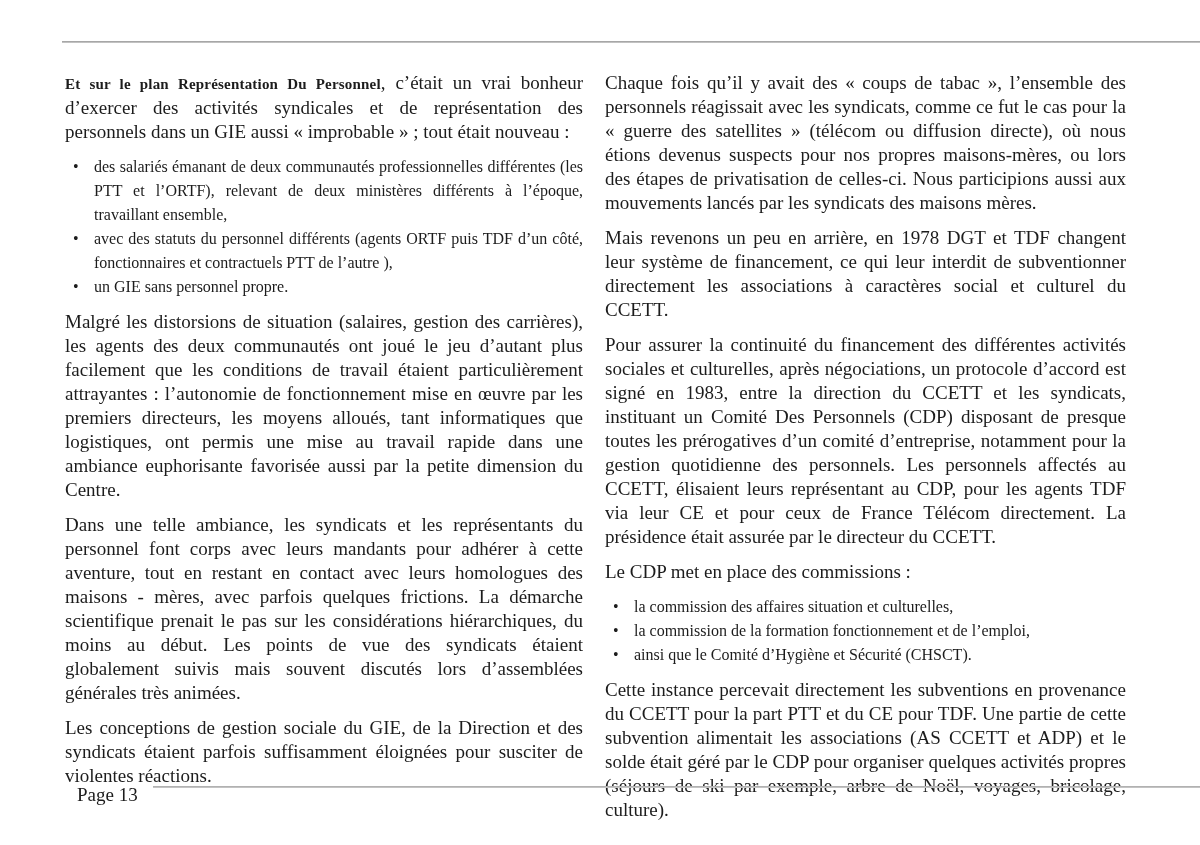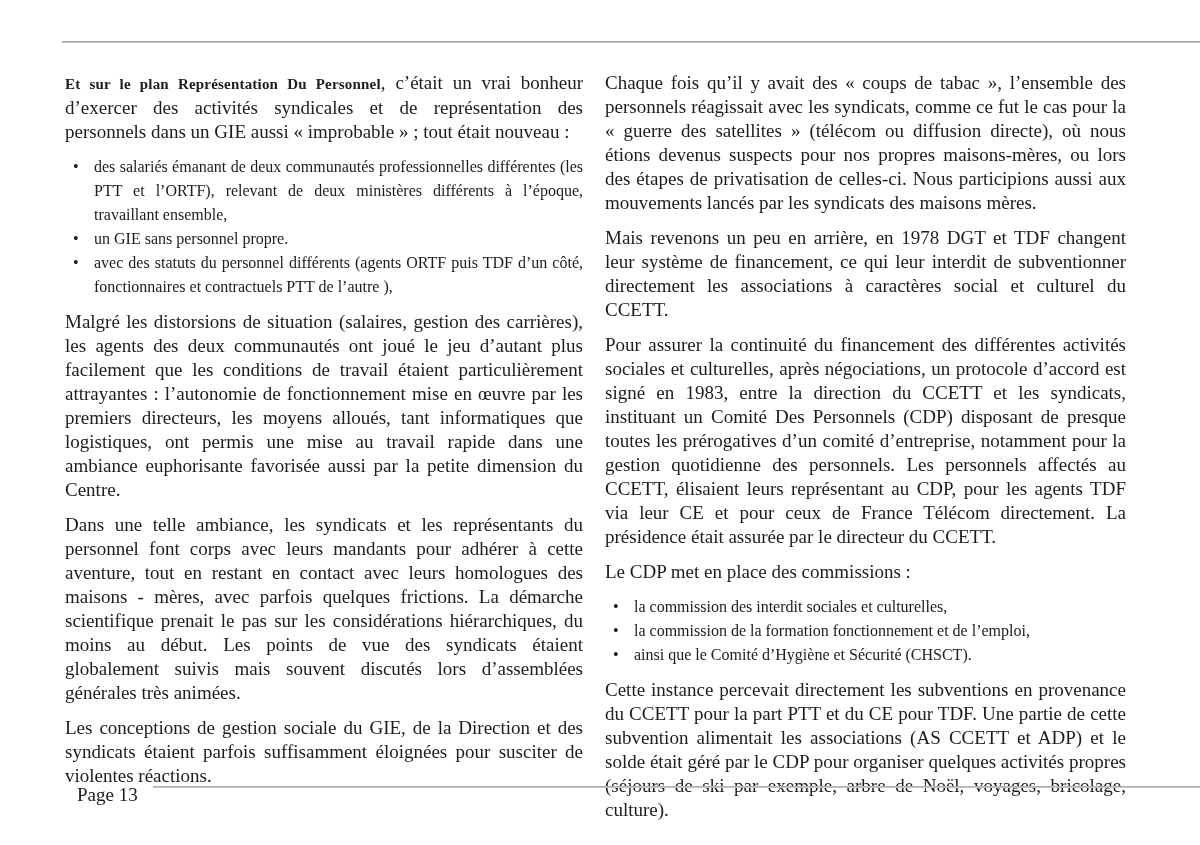--- a/index.html
+++ b/index.html
@@ -95,38 +95,38 @@
 
   <div class="top-rule"></div>
 
   <div class="content">
 
     <div class="col left">
       <p><span class="lead-bold">Et sur le plan Représentation Du Personnel</span><span>, c’était un vrai bonheur d’exercer des activités syndicales et de représentation des personnels dans un GIE aussi « improbable » ; tout était nouveau :</span></p>
 
       <ul class="bullets">
         <li>des salariés émanant de deux communautés professionnelles différentes (les PTT et l’ORTF), relevant de deux ministères différents à l’époque, travaillant ensemble,</li>
+        <li>avec des statuts du personnel différents (agents ORTF puis TDF d’un côté, fonctionnaires et contractuels PTT de l’autre ),</li>
         <li>un GIE sans personnel propre.</li>
-        <li>avec des statuts du personnel différents (agents ORTF puis TDF d’un côté, fonctionnaires et contractuels PTT de l’autre ),</li>
       </ul>
 
       <p>Malgré les distorsions de situation (salaires, gestion des carrières), les agents des deux communautés ont joué le jeu d’autant plus facilement que les conditions de travail étaient particulièrement attrayantes : l’autonomie de fonctionnement mise en œuvre par les premiers directeurs, les moyens alloués, tant informatiques que logistiques, ont permis une mise au travail rapide dans une ambiance euphorisante favorisée aussi par la petite dimension du Centre.</p>
       <p>Dans une telle ambiance, les syndicats et les représentants du personnel font corps avec leurs mandants pour adhérer à cette aventure, tout en restant en contact avec leurs homologues des maisons - mères, avec parfois quelques frictions. La démarche scientifique prenait le pas sur les considérations hiérarchiques, du moins au début. Les points de vue des syndicats étaient globalement suivis mais souvent discutés lors d’assemblées générales très animées.</p>
       <p>Les conceptions de gestion sociale du GIE, de la Direction et des syndicats étaient parfois suffisamment éloignées pour susciter de violentes réactions.</p>
     </div>
 
     <div class="col right">
       <p>Chaque fois qu’il y avait des « coups de tabac », l’ensemble des personnels réagissait avec les syndicats, comme ce fut le cas pour la « guerre des satellites » (télécom ou diffusion directe), où nous étions devenus suspects pour nos propres maisons-mères, ou lors des étapes de privatisation de celles-ci. Nous participions aussi aux mouvements lancés par les syndicats des maisons mères.</p>
       <p>Mais revenons un peu en arrière, en 1978 DGT et TDF changent leur système de financement, ce qui leur interdit de subventionner directement les associations à caractères social et culturel du CCETT.</p>
       <p>Pour assurer la continuité du financement des différentes activités sociales et culturelles, après négociations, un protocole d’accord est signé en 1983, entre la direction du CCETT et les syndicats, instituant un Comité Des Personnels (CDP) disposant de presque toutes les prérogatives d’un comité d’entreprise, notamment pour la gestion quotidienne des personnels. Les personnels affectés au CCETT, élisaient leurs représentant au CDP, pour les agents TDF via leur CE et pour ceux de France Télécom directement. La présidence était assurée par le directeur du CCETT.</p>
 
       <p>Le CDP met en place des commissions :</p>
 
       <ul class="bullets">
-        <li>la commission des interdit sociales et culturelles,</li>
+        <li>la commission des affaires situation et culturelles,</li>
         <li>la commission de la formation fonctionnement et de l’emploi,</li>
         <li>ainsi que le Comité d’Hygiène et Sécurité (CHSCT).</li>
       </ul>
 
       <p>Cette instance percevait directement les subventions en provenance du CCETT pour la part PTT et du CE pour TDF. Une partie de cette subvention alimentait les associations (AS CCETT et ADP) et le solde était géré par le CDP pour organiser quelques activités propres (séjours de ski par exemple, arbre de Noël, voyages, bricolage, culture).</p>
     </div>
 
   </div>
 
   <div class="footer">

